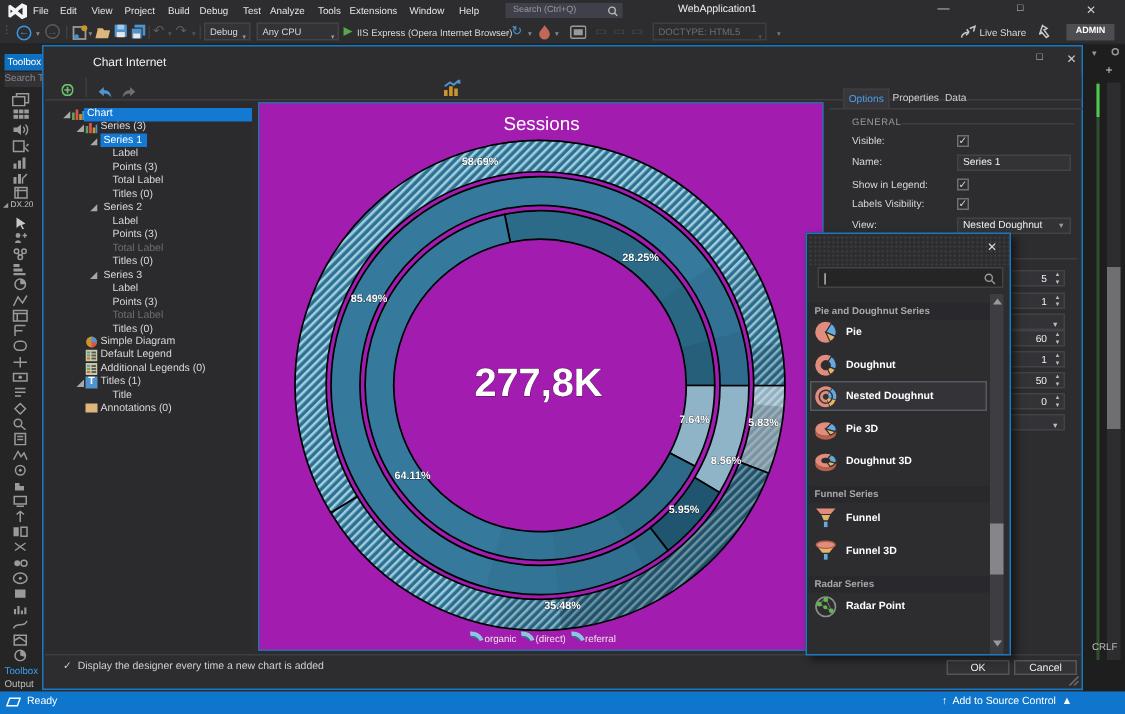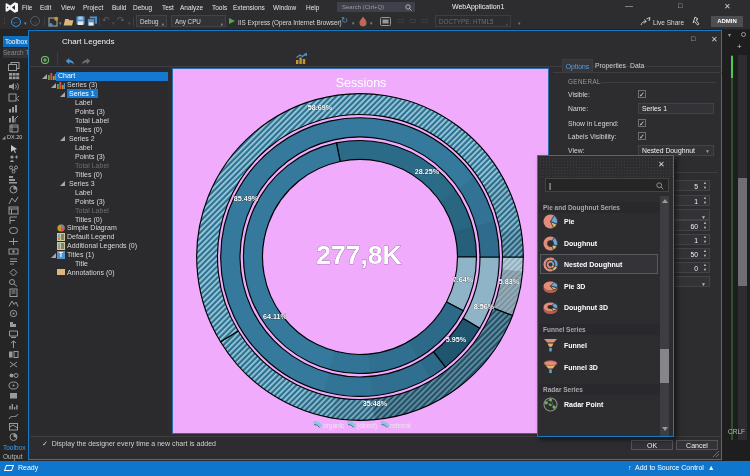--- a/index.html
+++ b/index.html
@@ -247,21 +247,21 @@
 <div class="abs" style="left:728px;top:31px;color:#999;font-size:6px;">▾</div>
 <div class="abs" style="left:741px;top:32px;width:5px;height:5px;border:1px solid #999;border-radius:50%;"></div>
 <div class="abs" style="left:737px;top:42px;color:#ccc;font-size:8px;">+</div>
 <div class="abs" style="left:731px;top:55px;width:2px;height:385px;background:#2f4f2f;"></div>
 <div class="abs" style="left:731px;top:56px;width:2px;height:22px;background:#4ec94e;"></div>
 <div class="abs" style="left:738px;top:55px;width:9px;height:385px;background:#2d2d30;"></div>
 <div class="abs" style="left:738px;top:178px;width:9px;height:108px;background:#6e6e73;"></div>
 <div class="abs" style="left:728px;top:428px;color:#bbb;font-size:6.5px;">CRLF</div>
 
 <div class="abs" id="dlg" style="left:28px;top:30px;width:694px;height:430px;background:#2d2d30;border:1px solid #1879c2;">
-  <div class="abs" style="left:33px;top:6px;font-size:8px;color:#f1f1f1;">Chart Legends</div>
+  <div class="abs" style="left:33px;top:6px;font-size:8px;color:#f1f1f1;">Chart Internet</div>
   <div class="abs" style="left:662px;top:4px;color:#ccc;font-size:7px;">□</div>
   <div class="abs" style="left:682px;top:4px;color:#ccc;font-size:8px;">✕</div>
 
   <div class="abs" style="left:1px;top:18px;width:691px;height:18px;background:#2d2d30;border-bottom:1px solid #3e3e42;"></div>
   <svg class="abs" style="left:11.5px;top:24.5px" width="8" height="8" viewBox="0 0 11 11">
       <circle cx="5.5" cy="5.5" r="5" fill="none" stroke="#6dbf6d" stroke-width="1.6"></circle>
       <path d="M5.5 2.6 V8.4 M2.6 5.5 H8.4" stroke="#6dbf6d" stroke-width="1.6"></path>
     </svg>
   <div class="abs" style="left:28px;top:21px;width:1px;height:13px;background:#3e3e42;"></div>
   <svg class="abs" style="left:36px;top:25.5px" width="10" height="9" viewBox="0 0 13 11">
@@ -354,21 +354,21 @@
       <svg class="abs" style="left:20px;top:184.7px" width="5" height="5" viewBox="0 0 5 5">
         <path d="M5 0 L5 5 L0 5 Z" fill="#a8a8a8"></path>
       </svg>
       <span class="abs" style="left:26px;top:183.0px;width:8px;height:8px;background:#4f94cd;color:#fff;font-size:7px;font-weight:bold;text-align:center;line-height:8px;">T</span>
       <div class="abs" style="left:36px;top:183.3px;color:#d8d8d8;white-space:nowrap;">Titles (1)</div>
       <div class="abs" style="left:44px;top:192.2px;color:#d8d8d8;white-space:nowrap;">Title</div>
       <span class="abs" style="left:26px;top:201.39999999999998px;width:8px;height:6px;background:#dcb67a;"></span>
       <div class="abs" style="left:36px;top:201.2px;color:#d8d8d8;white-space:nowrap;">Annotations (0)</div>
     </div>
 
-  <div class="abs" id="chart" style="left:143px;top:37px;width:377px;height:366px;background:#f0abfc;border:1px solid #2a6da8;"><svg width="375" height="364" viewBox="0 0 375 364">
+  <div class="abs" id="chart" style="left:143px;top:37px;width:377px;height:366px;background:#a21caf;border:1px solid #2a6da8;"><svg width="375" height="364" viewBox="0 0 375 364">
 <defs>
 <pattern id="hm" width="4" height="4" patternUnits="userSpaceOnUse" patternTransform="rotate(45)">
             <rect width="4" height="4" fill="#2d7292"></rect>
             <rect width="1.7" height="4" fill="#a3cfe0"></rect>
           </pattern>
 <pattern id="hd" width="4" height="4" patternUnits="userSpaceOnUse" patternTransform="rotate(45)">
             <rect width="4" height="4" fill="#2c7090"></rect>
             <rect width="1.7" height="4" fill="#9ecbdd"></rect>
           </pattern>
 <linearGradient id="shade" x1="110" y1="70" x2="350" y2="190" gradientUnits="userSpaceOnUse">

